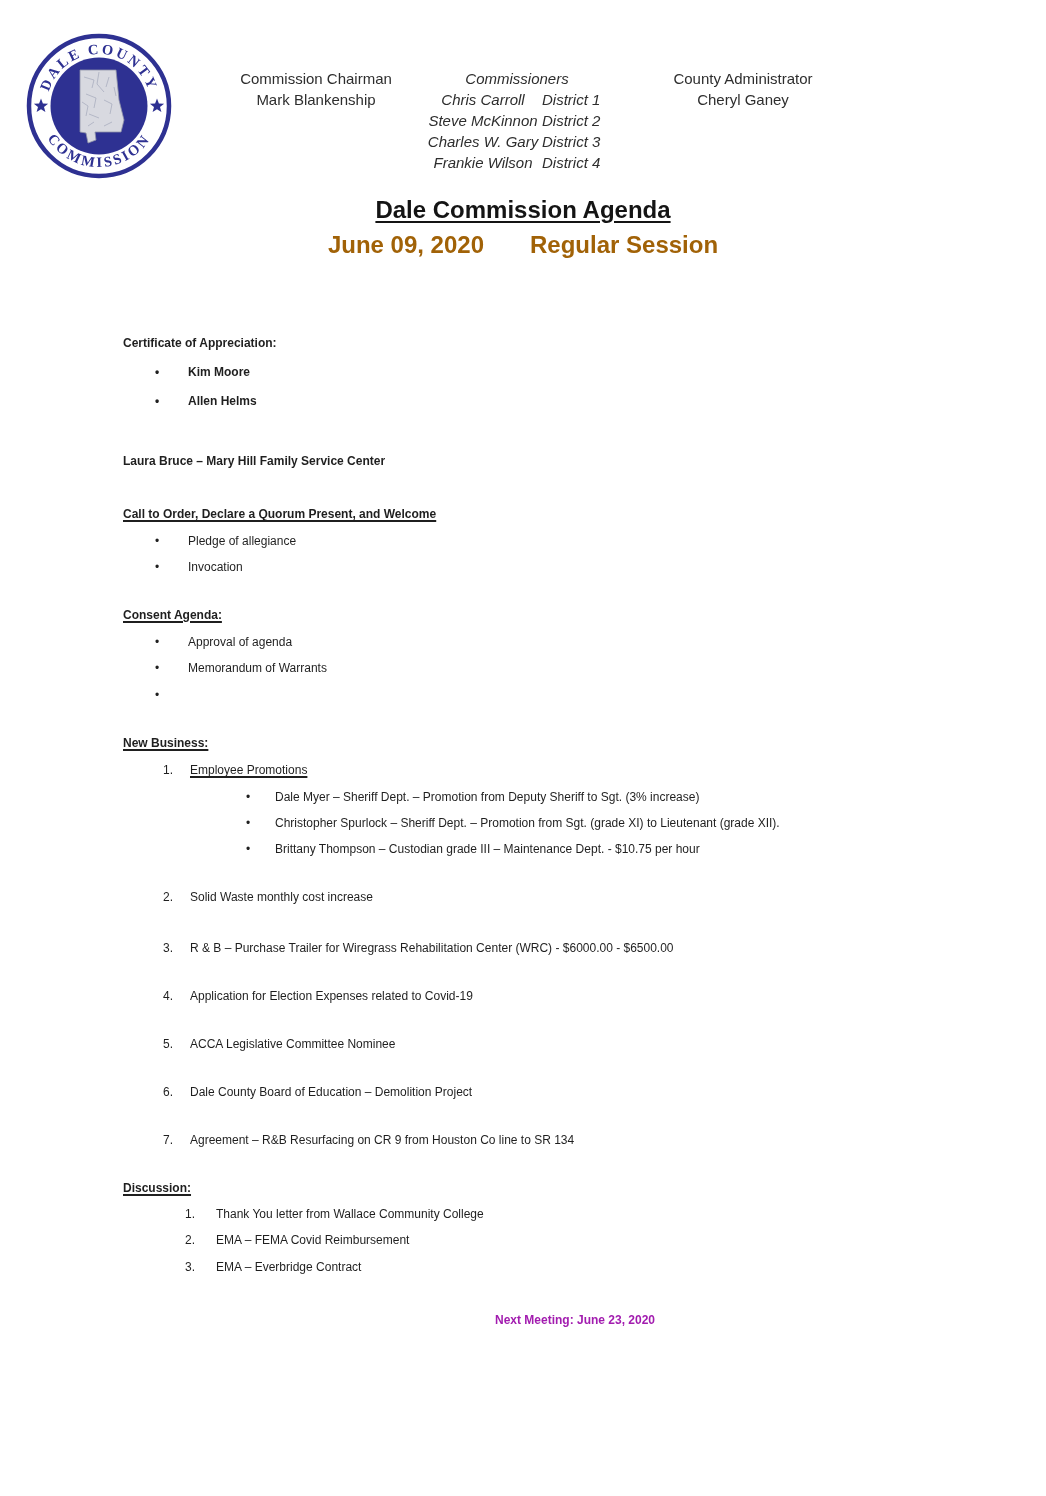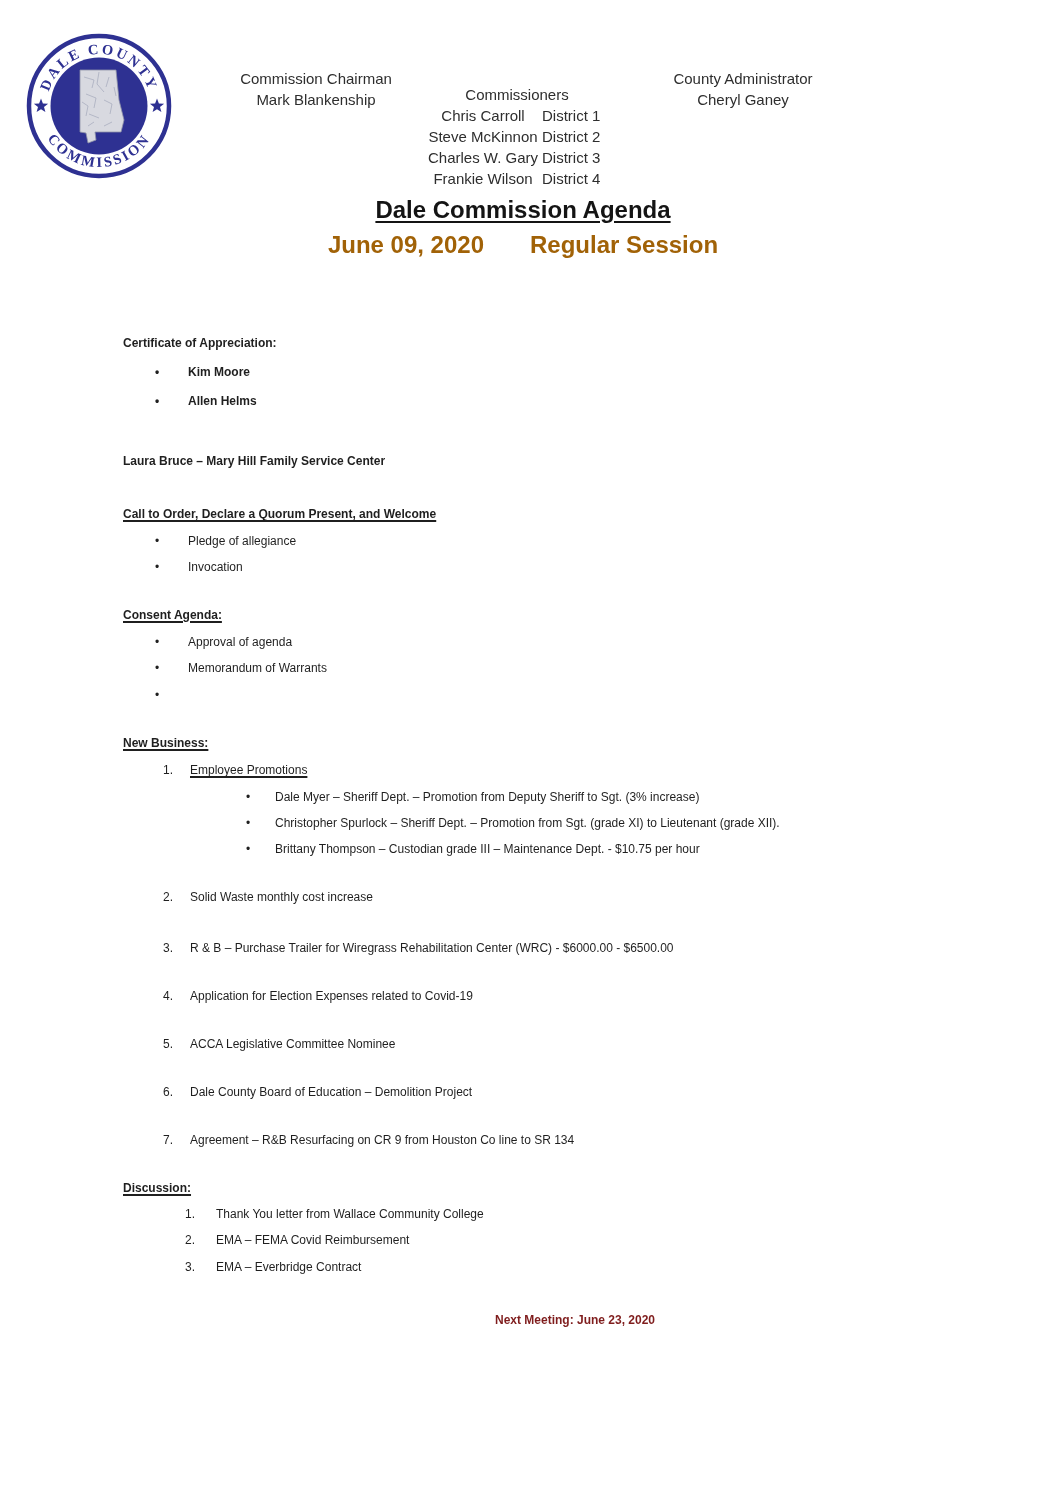--- a/index.html
+++ b/index.html
@@ -11,21 +11,21 @@
     margin: 0 auto;
     background: #ffffff;
     font-family: "Liberation Sans", sans-serif;
     color: #1f1f1f;
     overflow: hidden;
   }
   
   .logo { position: absolute; left: 24px; top: 32px; }
   .hdr-col { position: absolute; font-size: 15px; line-height: 21px; text-align: center; color: #2e2e2e; }
   .hdr-chairman { left: 236px; top: 68px; width: 160px; }
-  .hdr-commrs   { left: 424px; top: 84px; width: 186px; }
+  .hdr-commrs   { left: 424px; top: 68px; width: 186px; font-style: italic; }
   .hdr-admin    { left: 662px; top: 68px; width: 162px; }
   .hdr-commrs .crow { display: flex; text-align: center; }
   .hdr-commrs .crow .nm { width: 118px; }
   
   .titleblock { position: absolute; left: 0; top: 196px; width: 100%; text-align: center; }
   .title-main {
     display: inline-block;
     font-size: 24px; font-weight: bold; color: #141414;
     text-decoration: underline; text-decoration-thickness: 2px; text-underline-offset: 3px;
   }
@@ -43,21 +43,21 @@
   .call-heading { margin-top: 27px; }
   .sect-gap { margin-top: 22px; }
   .nb-item { display: flex; margin-top: 22px; }
   .nb-first { margin-top: 0; }
   .nb-num { margin-left: 40px; width: 27px; flex: none; }
   .nb-text { max-width: 700px; }
   .nb-bullet-text { max-width: 672px; }
   .ep-label { text-decoration: underline; text-decoration-thickness: 1.5px; text-underline-offset: 2px; }
   .d-item { display: flex; }
   .d-num { margin-left: 62px; width: 31px; flex: none; }
-  .footer-line { position: relative; left: 29px; margin-top: 27px; text-align: center; font-weight: bold; color: #7f1d1d; }
+  .footer-line { position: relative; left: 29px; margin-top: 27px; text-align: center; font-weight: bold; color: #a21caf; }
 </style>
 </head>
 <body>
 
 <div class="page">
 
   <div class="logo">
     <svg width="150" height="148" viewBox="0 0 150 148">
       <circle cx="75" cy="74" r="70" fill="#ffffff" stroke="#2e3192" stroke-width="4.5"></circle>
       <circle cx="75" cy="74" r="48.5" fill="#2e3192"></circle>

